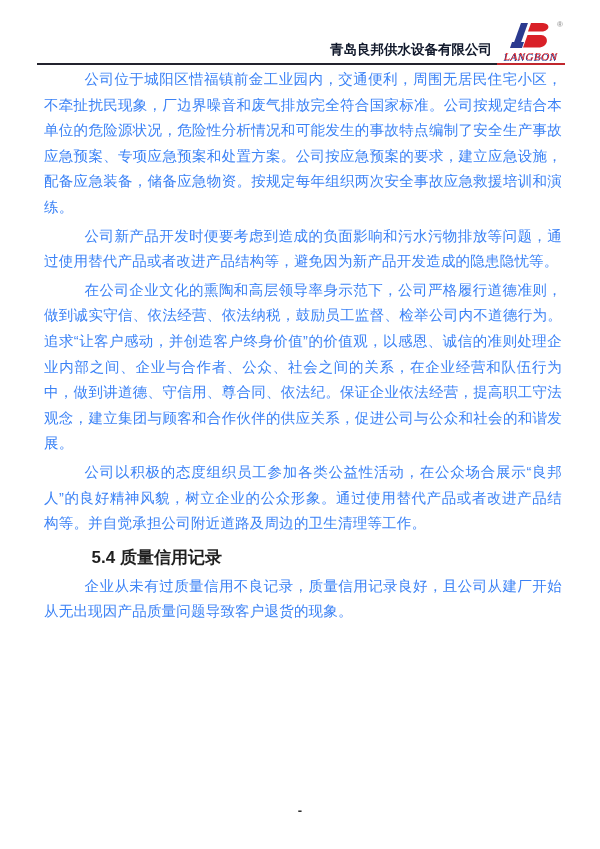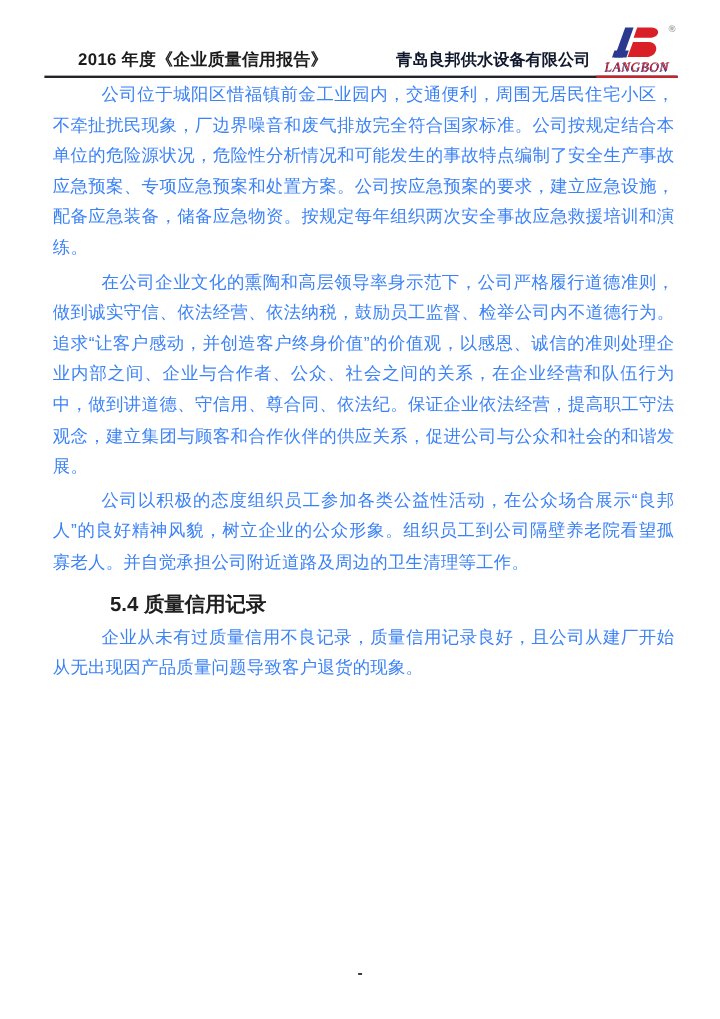--- a/index.html
+++ b/index.html
@@ -111,43 +111,43 @@
     font-weight: bold;
     color: #2e2e2e;
   }
 </style>
 </head>
 <body>
 
 <div class="page">
 
   <div class="header">
-    <span class="header-title">2016 年度《企业质量信用报告》</span>
     <span class="header-company">青岛良邦供水设备有限公司</span>
 
     <div class="logo">
       <div class="logo-mark-row">
         <svg width="46" height="27" viewBox="0 0 46 27">
 
           <polygon points="13,1 20,1 11,26 4,26" fill="#2b3a8f"></polygon>
           <polygon points="4,20 16,20 14,26 2,26" fill="#2b3a8f"></polygon>
 
           <path d="M23,1 L35,1 C42,1.5 42.5,8 35,9.5 L20,9.5 Z" fill="#d92027"></path>
           <path d="M19.5,13 L33,13 C41,13.5 41,24 32,25.5 L15,25.5 Z" fill="#d92027"></path>
         </svg>
         <span class="logo-reg">®</span>
       </div>
       <div class="logo-text">LANGBON</div>
     </div>
   </div>
 
   <div class="content">
     <p class="body-para">公司位于城阳区惜福镇前金工业园内，交通便利，周围无居民住宅小区，不牵扯扰民现象，厂边界噪音和废气排放完全符合国家标准。公司按规定结合本单位的危险源状况，危险性分析情况和可能发生的事故特点编制了安全生产事故应急预案、专项应急预案和处置方案。公司按应急预案的要求，建立应急设施，配备应急装备，储备应急物资。按规定每年组织两次安全事故应急救援培训和演练。</p>
+    <p class="body-para">公司新产品开发时便要考虑到造成的负面影响和污水污物排放等问题，通过使用替代产品或者改进产品结构等，避免因为新产品开发造成的隐患隐忧等。</p>
     <p class="body-para">在公司企业文化的熏陶和高层领导率身示范下，公司严格履行道德准则，做到诚实守信、依法经营、依法纳税，鼓励员工监督、检举公司内不道德行为。追求“让客户感动，并创造客户终身价值”的价值观，以感恩、诚信的准则处理企业内部之间、企业与合作者、公众、社会之间的关系，在企业经营和队伍行为中，做到讲道德、守信用、尊合同、依法纪。保证企业依法经营，提高职工守法观念，建立集团与顾客和合作伙伴的供应关系，促进公司与公众和社会的和谐发展。</p>
-    <p class="body-para">公司以积极的态度组织员工参加各类公益性活动，在公众场合展示“良邦人”的良好精神风貌，树立企业的公众形象。组织员工到公司隔壁养老院看望孤寡老人。并自觉承担公司附近道路及周边的卫生清理等工作。</p>
+    <p class="body-para">公司以积极的态度组织员工参加各类公益性活动，在公众场合展示“良邦人”的良好精神风貌，树立企业的公众形象。通过使用替代产品或者改进产品结构等。并自觉承担公司附近道路及周边的卫生清理等工作。</p>
 
     <h3 class="section-heading">5.4 质量信用记录</h3>
 
     <p class="body-para">企业从未有过质量信用不良记录，质量信用记录良好，且公司从建厂开始从无出现因产品质量问题导致客户退货的现象。</p>
   </div>
 
   <div class="footer-page-num">-</div>
 
 </div>
 

